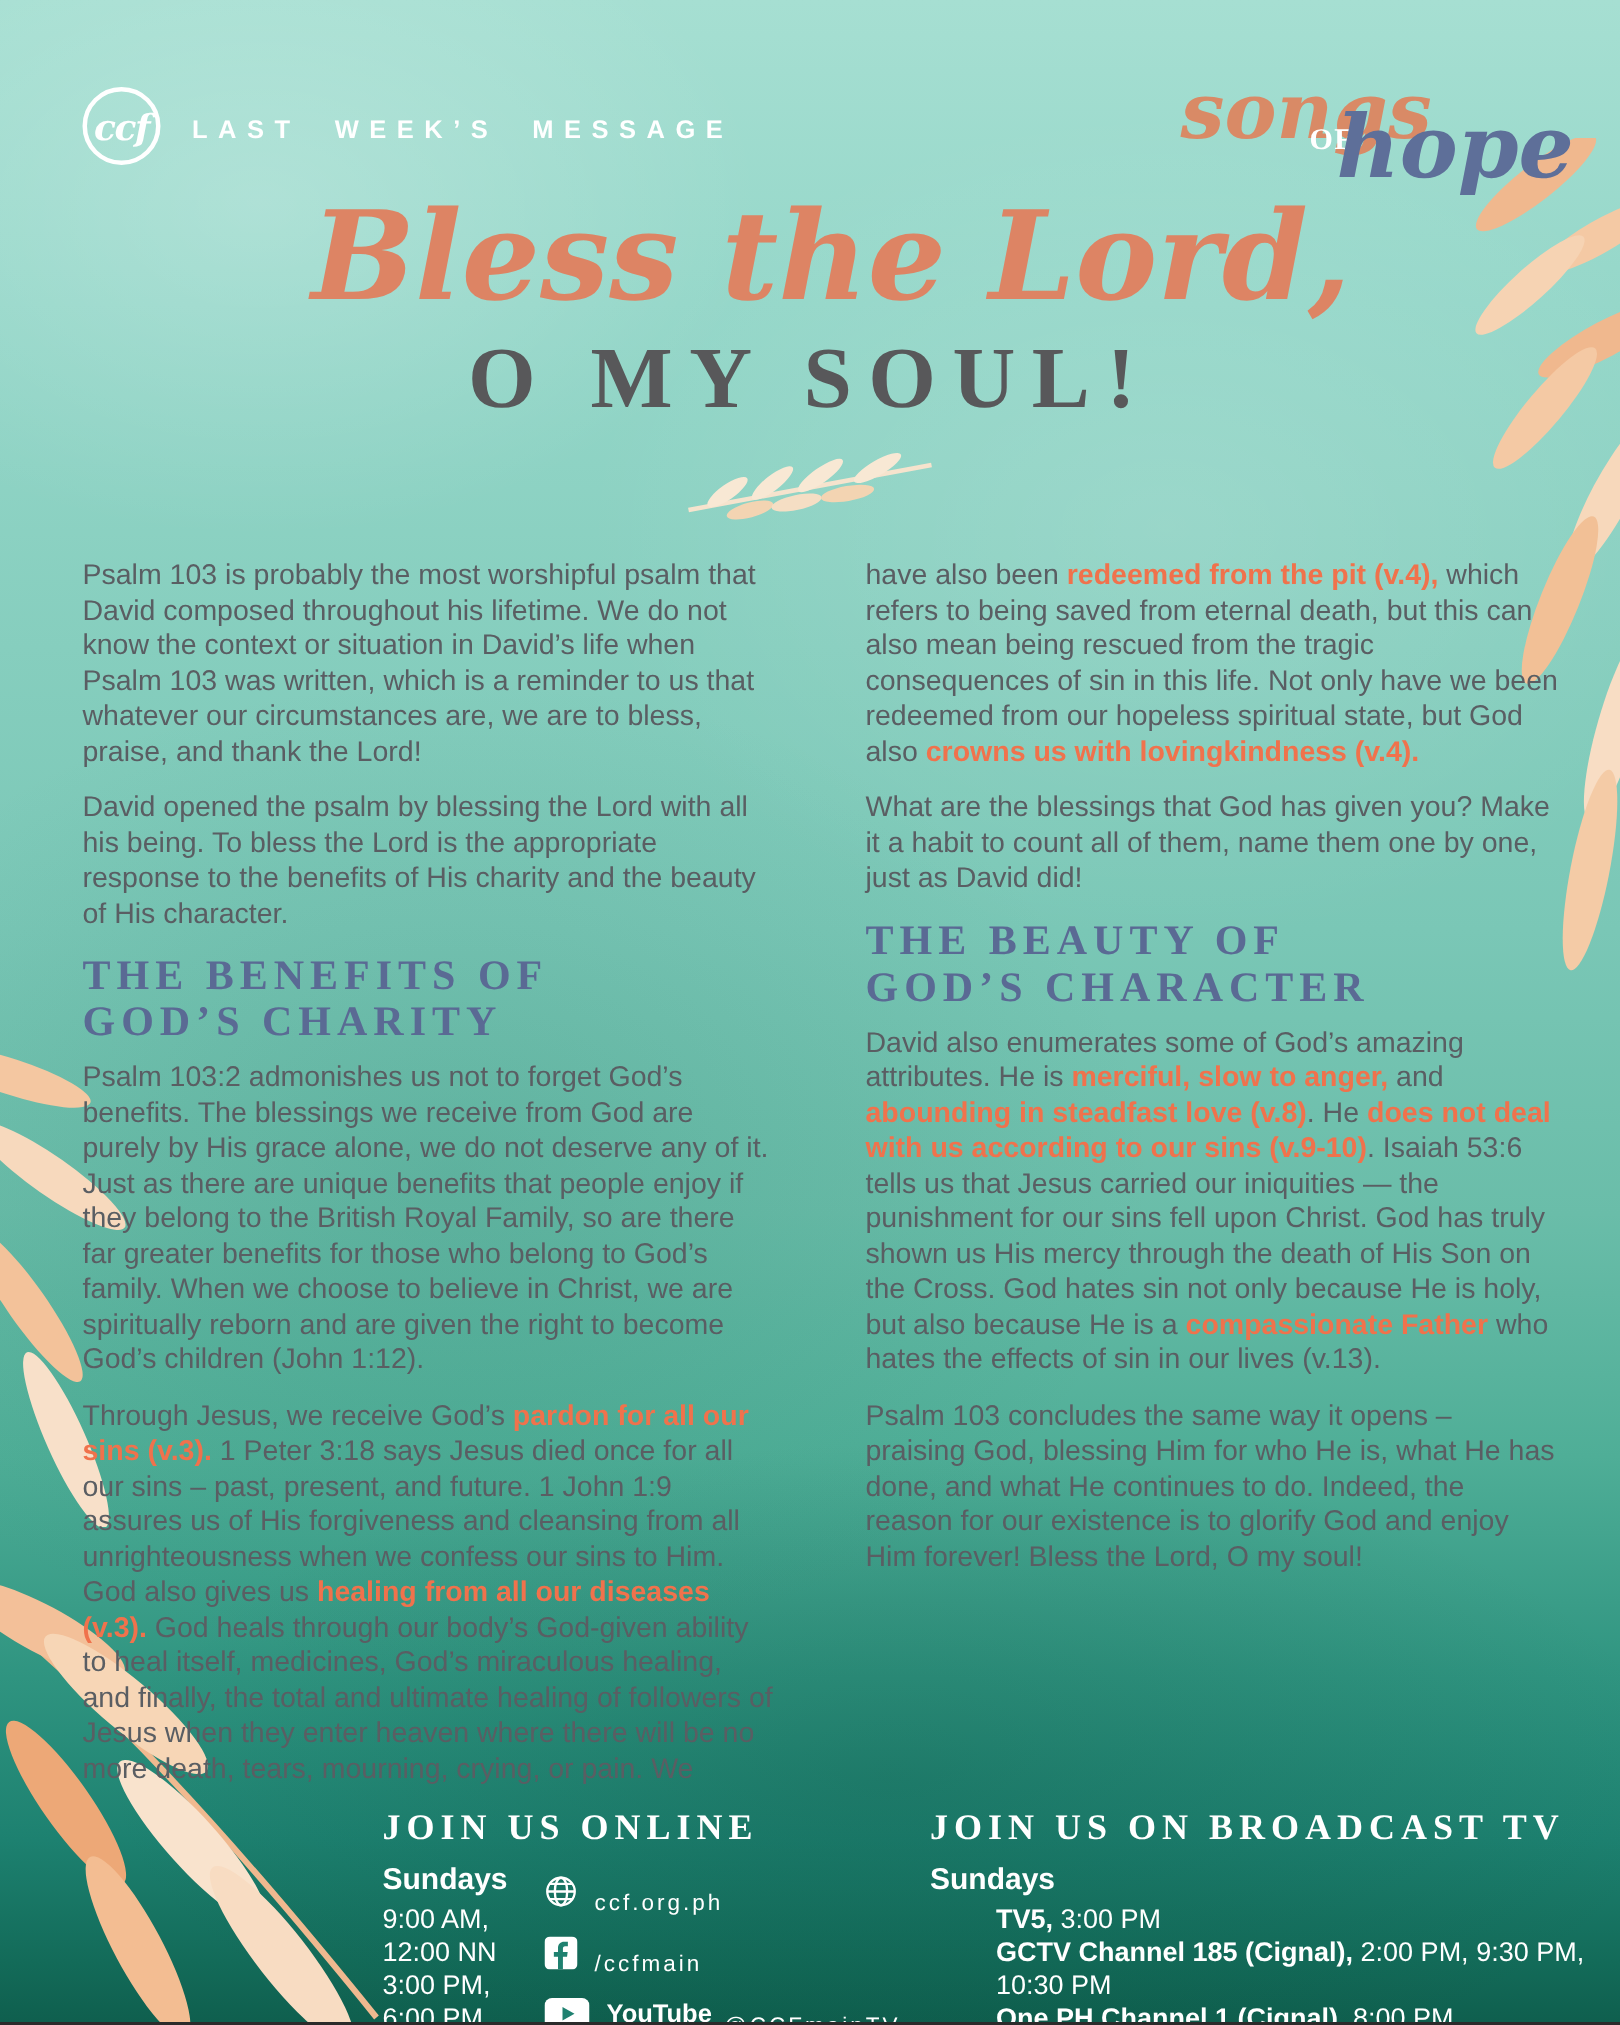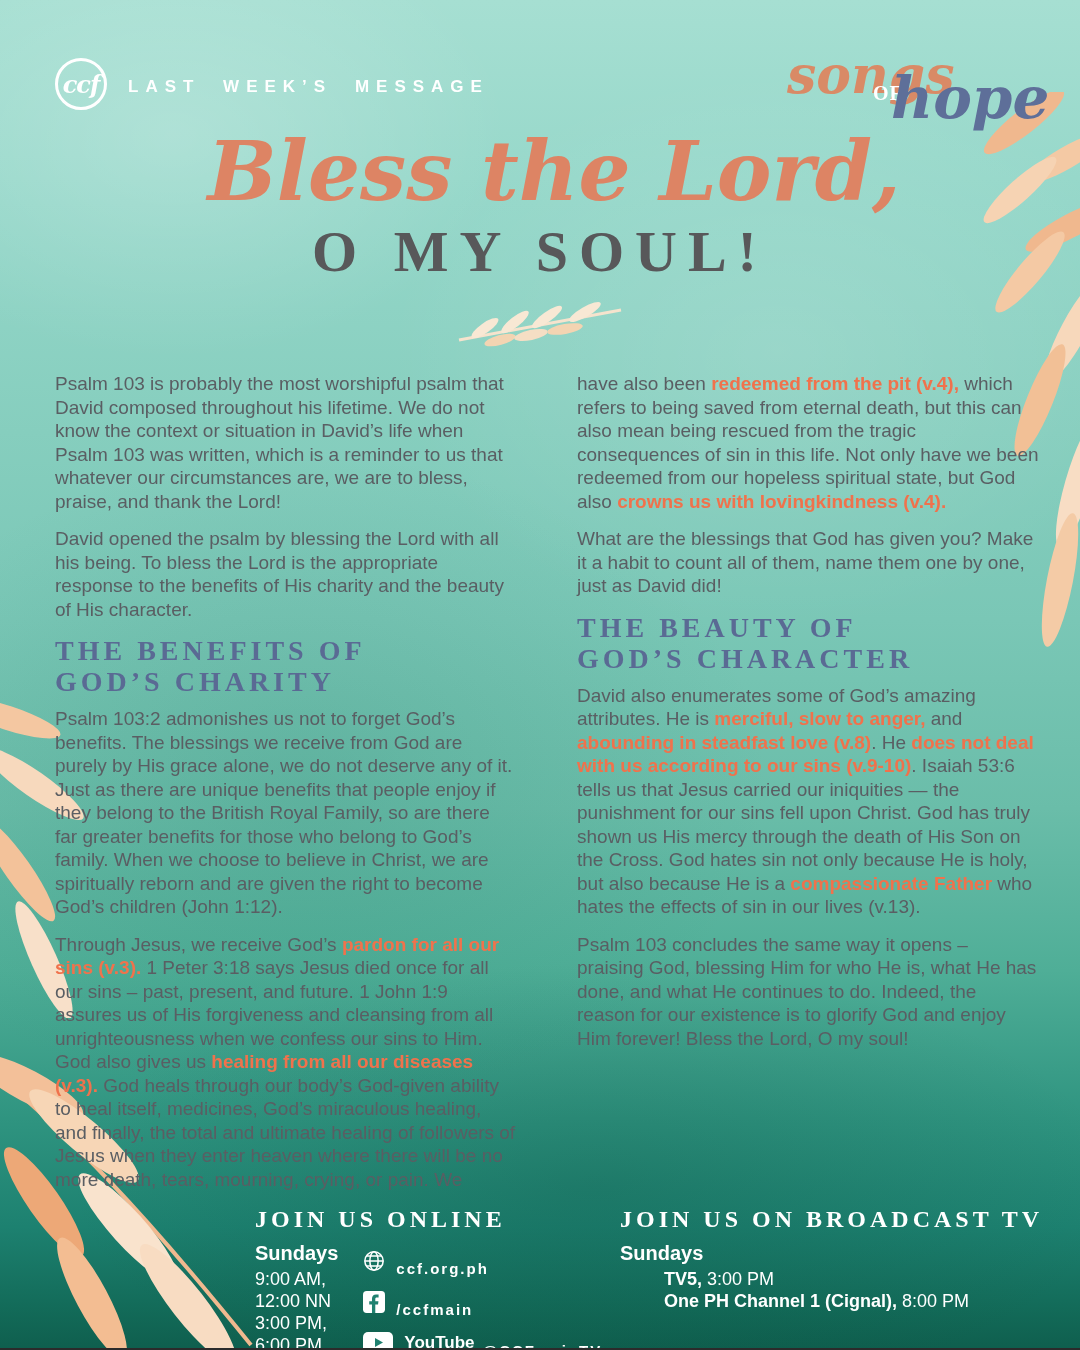--- a/index.html
+++ b/index.html
@@ -52,21 +52,21 @@
   
   .footer-online { position: absolute; left: 255px; top: 1206px; width: 340px; }
   .footer-broadcast { position: absolute; left: 620px; top: 1206px; width: 440px; }
   .footer-heading { font: 700 24px "Liberation Serif", serif; color: #fff; letter-spacing: 4px; margin-bottom: 9px; white-space: nowrap; }
   .footer-day { color: #fff; font-size: 20px; font-weight: 700; margin-bottom: 3px; }
   .footer-times div { color: #fff; font-size: 18px; line-height: 22px; }
   .online-row { display: flex; }
   .links-col { margin-left: 24px; display: flex; flex-direction: column; gap: 8px; padding-top: 2px; }
   .link-row { display: flex; align-items: center; color: #fff; }
   .link-row .icon { width: 24px; display: flex; justify-content: center; margin-right: 10px; }
-  .link-label { font-size: 15px; font-weight: 700; letter-spacing: 2px; margin-top: 16px; }
+  .link-label { font-size: 15px; font-weight: 400; letter-spacing: 2px; margin-top: 16px; }
   .yt-wordmark { font-size: 17px; font-weight: 700; letter-spacing: 0; margin-right: 8px; }
   .broadcast-row { color: #fff; font-size: 18px; line-height: 22px; margin-left: 44px; }
   .broadcast-row b { font-weight: 700; }
   .times-col { width: 160px; }
   svg { display: block; }
   .deco { position: absolute; pointer-events: none; }
 </style>
 </head>
 <body>
 
@@ -184,16 +184,17 @@
           <span class="link-label">@CCFmainTV</span>
         </div>
       </div>
     </div>
   </div>
 
   <div class="footer-broadcast">
     <div class="footer-heading">JOIN US ON BROADCAST TV</div>
     <div class="footer-day">Sundays</div>
     <div class="broadcast-row"><b>TV5,</b><span> 3:00 PM</span></div>
+    <div class="broadcast-row"><b>GCTV Channel 185 (Cignal),</b><span> 2:00 PM, 9:30 PM, 10:30 PM</span></div>
     <div class="broadcast-row"><b>One PH Channel 1 (Cignal),</b><span> 8:00 PM</span></div>
   </div>
 
 </div>
 
 </body></html>

